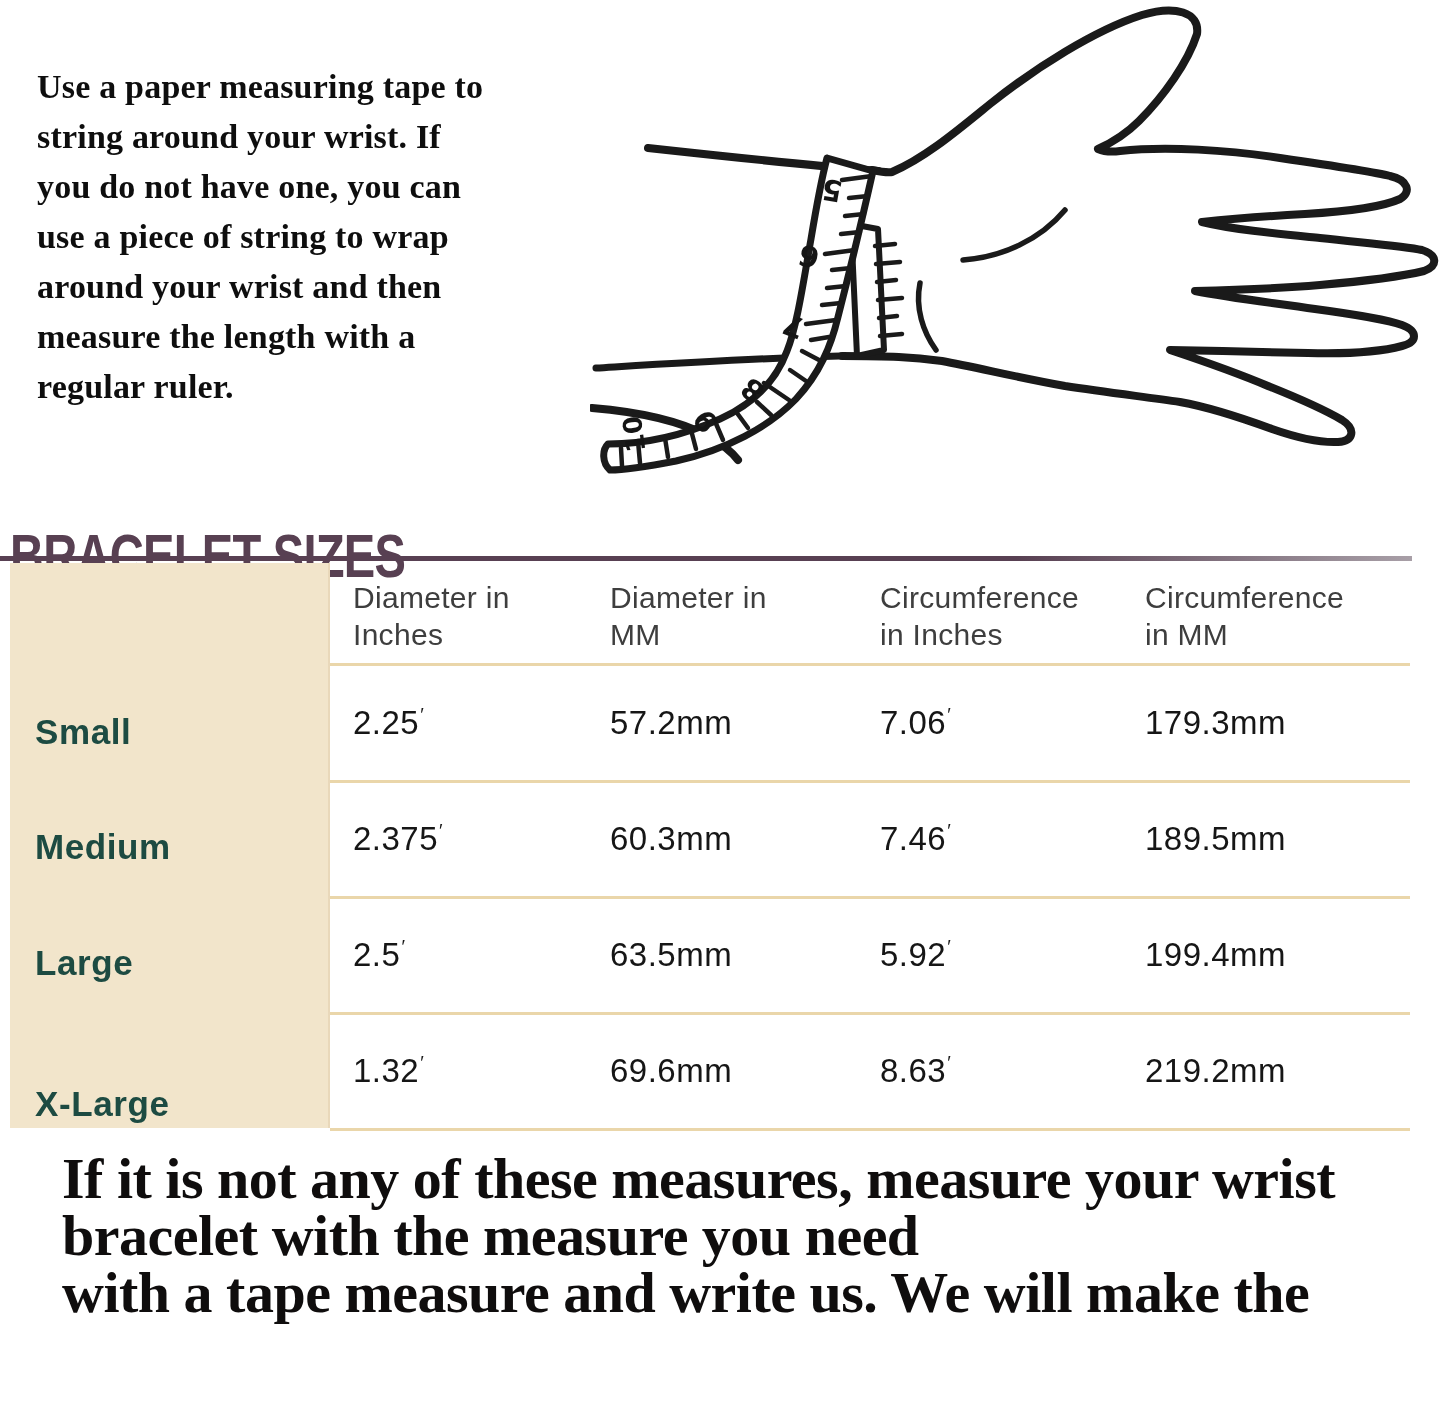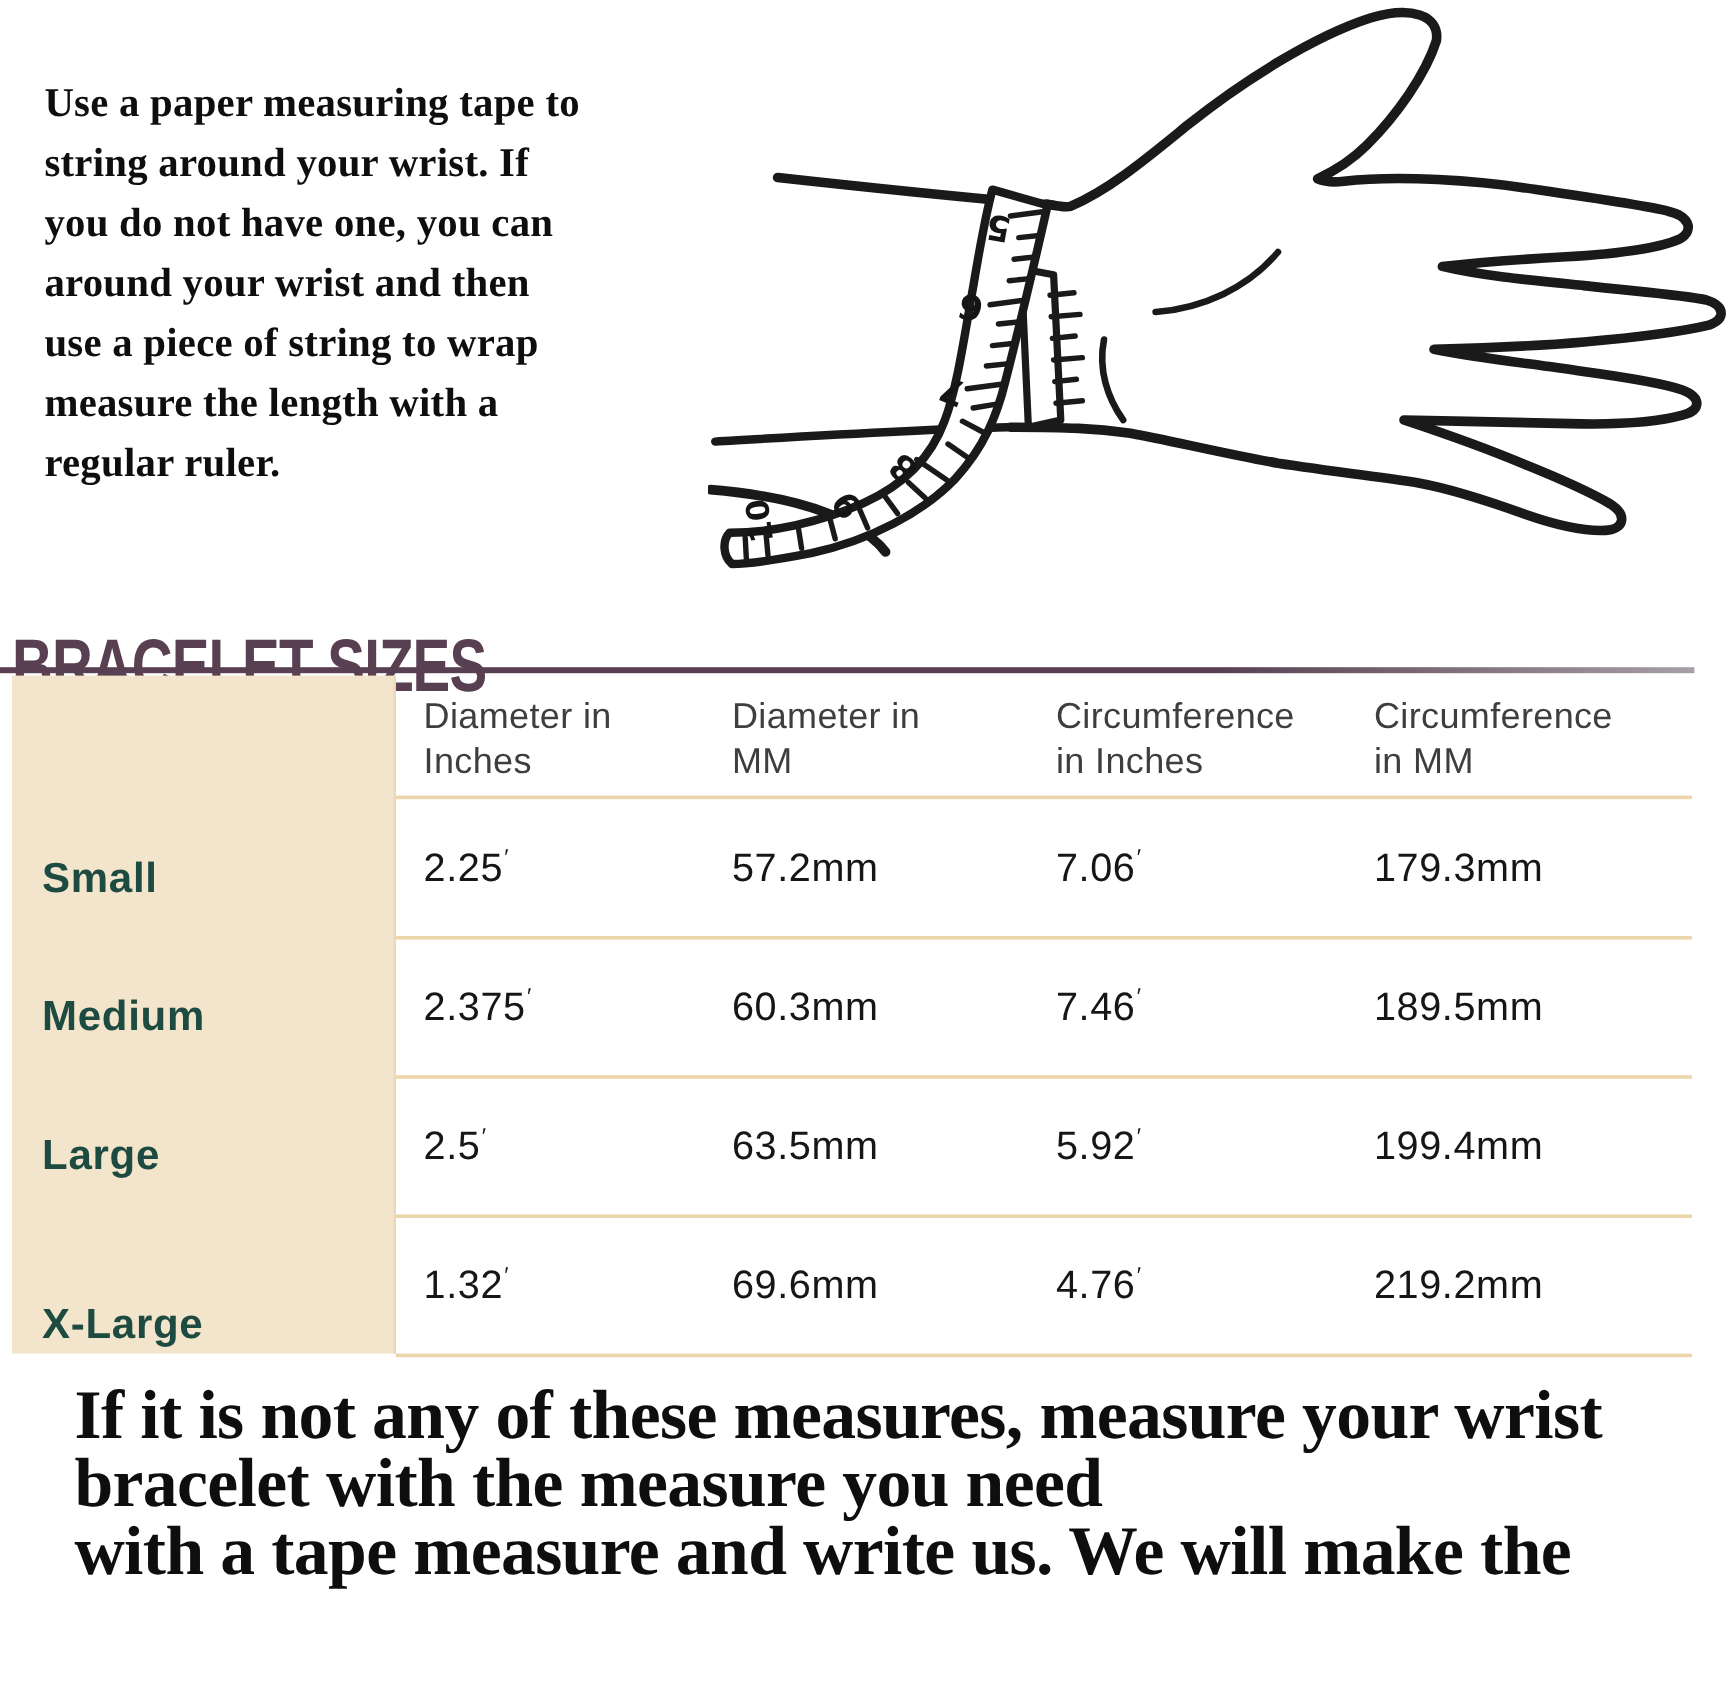--- a/index.html
+++ b/index.html
@@ -55,22 +55,22 @@
     font-size:58px;line-height:57px;color:#0f0d0d;letter-spacing:-.5px;
   }
 </style>
 </head>
 <body>
 
 <div class="intro">
   <div>Use a paper measuring tape to</div>
   <div>string around your wrist. If</div>
   <div>you do not have one, you can</div>
+  <div>use a piece of string to wrap</div>
   <div>around your wrist and then</div>
-  <div>use a piece of string to wrap</div>
   <div>measure the length with a</div>
   <div>regular ruler.</div>
 </div>
 
 <svg class="hand-svg" viewBox="0 0 855 490" xmlns="http://www.w3.org/2000/svg">
   <g fill="none" stroke="#1a1a1a" stroke-linecap="round" stroke-linejoin="round">
 
     <path stroke-width="8" d="M 58,148 C 140,157 215,165 288,171"></path>
     <path stroke-width="7" d="M 6,368 C 90,363 170,358 250,356"></path>
     <path stroke-width="8" d="M 2,408 C 50,412 90,421 118,436 C 132,444 142,452 148,460"></path>
@@ -243,21 +243,21 @@
   <div class="val vr2 c3"><span>7.46</span><span class="inch-mark">′</span></div>
   <div class="val vr2 c4">189.5mm</div>
 
   <div class="val vr3 c1"><span>2.5</span><span class="inch-mark">′</span></div>
   <div class="val vr3 c2">63.5mm</div>
   <div class="val vr3 c3"><span>5.92</span><span class="inch-mark">′</span></div>
   <div class="val vr3 c4">199.4mm</div>
 
   <div class="val vr4 c1"><span>1.32</span><span class="inch-mark">′</span></div>
   <div class="val vr4 c2">69.6mm</div>
-  <div class="val vr4 c3"><span>4.76</span><span class="inch-mark">′</span></div>
+  <div class="val vr4 c3"><span>8.63</span><span class="inch-mark">′</span></div>
   <div class="val vr4 c4">219.2mm</div>
 </div>
 
 <div class="footer-text">
   <div>If it is not any of these measures, measure your wrist</div>
   <div>bracelet with the measure you need</div>
   <div>with a tape measure and write us. We will make the</div>
 </div>
 
 </body></html>

